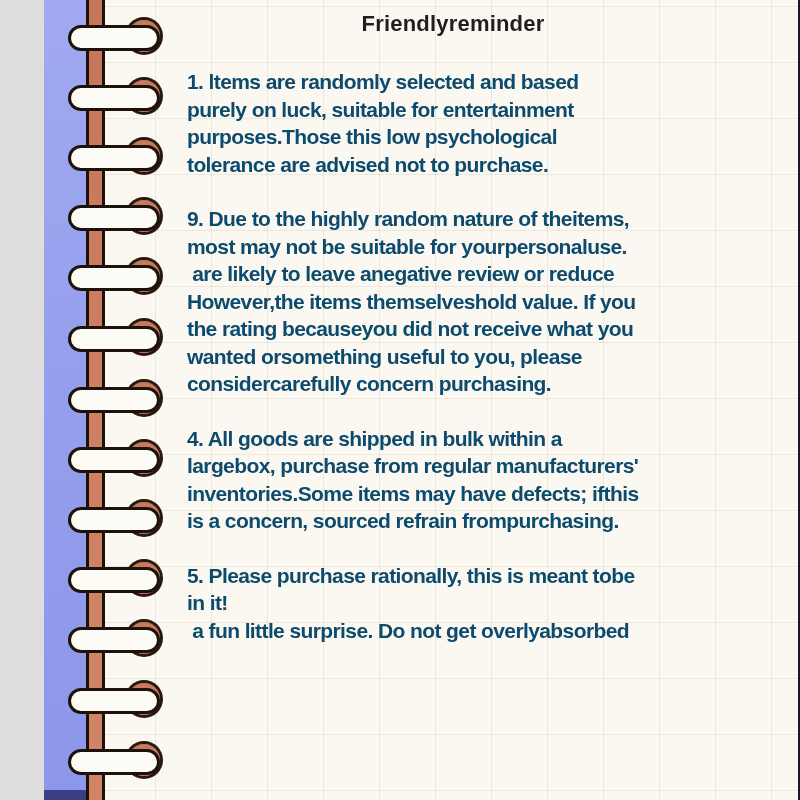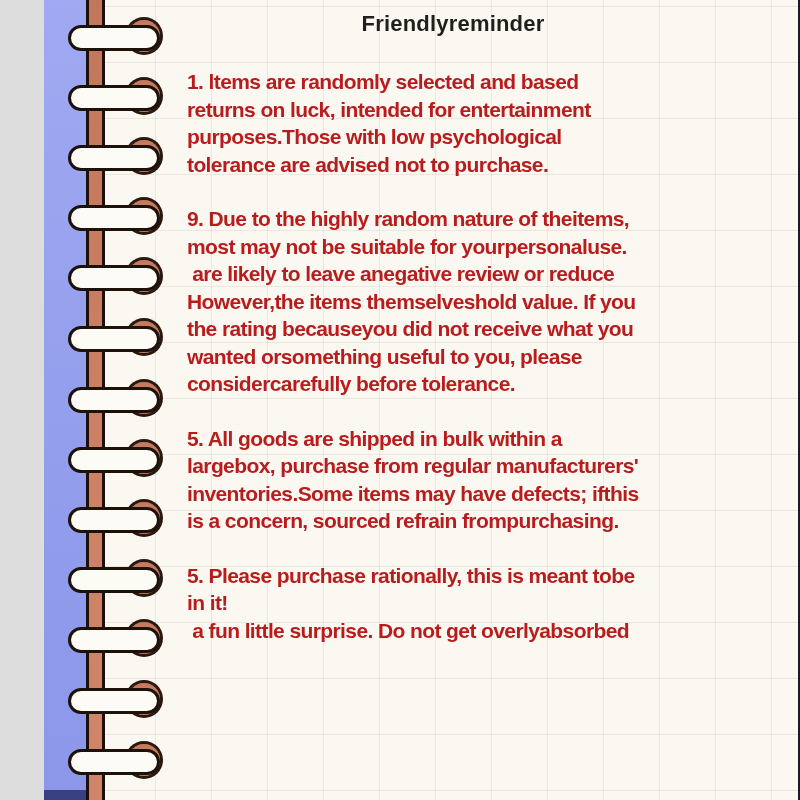--- a/index.html
+++ b/index.html
@@ -37,21 +37,21 @@
     background:#fbf8f2;
     box-shadow:inset 0 0 0 9px #c87a5e,inset 0 0 0 12px #2a170e,0 0 0 3px #2a170e;}
   .ring .pill{position:absolute;left:24px;top:-13px;width:92px;height:26px;
     box-sizing:border-box;background:#fdfbf5;border:3px solid #1c120a;border-radius:13px;}
   
   .title{position:absolute;left:61px;top:11px;width:696px;text-align:center;
     font-size:22px;font-weight:700;color:#201f1d;letter-spacing:.2px;}
   .text-block{position:absolute;left:143px;top:68px;width:540px;}
   .item{margin:0 0 27px 0;}
   .ln{white-space:pre;font-size:21px;line-height:27.5px;font-weight:700;
-    color:#b91c1c;letter-spacing:-0.6px;}
+    color:#0c4a6e;letter-spacing:-0.6px;}
 </style>
 </head>
 <body>
 
 <div class="canvas">
   <div class="bg-left"></div>
   <div class="page"></div>
   <div class="navy-corner"></div>
   <div class="spine"></div>
   <div class="right-strip"></div>
@@ -108,35 +108,35 @@
   <div class="ring" style="top:762px">
       <div class="hole"></div>
       <div class="pill"></div>
     </div>
 
   <div class="title">Friendlyreminder</div>
 
   <div class="text-block">
     <div class="item">
       <div class="ln">1. ltems are randomly selected and based</div>
-      <div class="ln">returns on luck, intended for entertainment</div>
-      <div class="ln">purposes.Those with low psychological</div>
+      <div class="ln">purely on luck, suitable for entertainment</div>
+      <div class="ln">purposes.Those this low psychological</div>
       <div class="ln">tolerance are advised not to purchase.</div>
     </div>
     <div class="item">
       <div class="ln">9. Due to the highly random nature of theitems,</div>
       <div class="ln">most may not be suitable for yourpersonaluse.</div>
       <div class="ln"> are likely to leave anegative review or reduce</div>
       <div class="ln">However,the items themselveshold value. If you</div>
       <div class="ln">the rating becauseyou did not receive what you</div>
       <div class="ln">wanted orsomething useful to you, please</div>
-      <div class="ln">considercarefully before tolerance.</div>
+      <div class="ln">considercarefully concern purchasing.</div>
     </div>
     <div class="item">
-      <div class="ln">5. All goods are shipped in bulk within a</div>
+      <div class="ln">4. All goods are shipped in bulk within a</div>
       <div class="ln">largebox, purchase from regular manufacturers'</div>
       <div class="ln">inventories.Some items may have defects; ifthis</div>
       <div class="ln">is a concern, sourced refrain frompurchasing.</div>
     </div>
     <div class="item">
       <div class="ln">5. Please purchase rationally, this is meant tobe</div>
       <div class="ln">in it!</div>
       <div class="ln"> a fun little surprise. Do not get overlyabsorbed</div>
     </div>
   </div>

